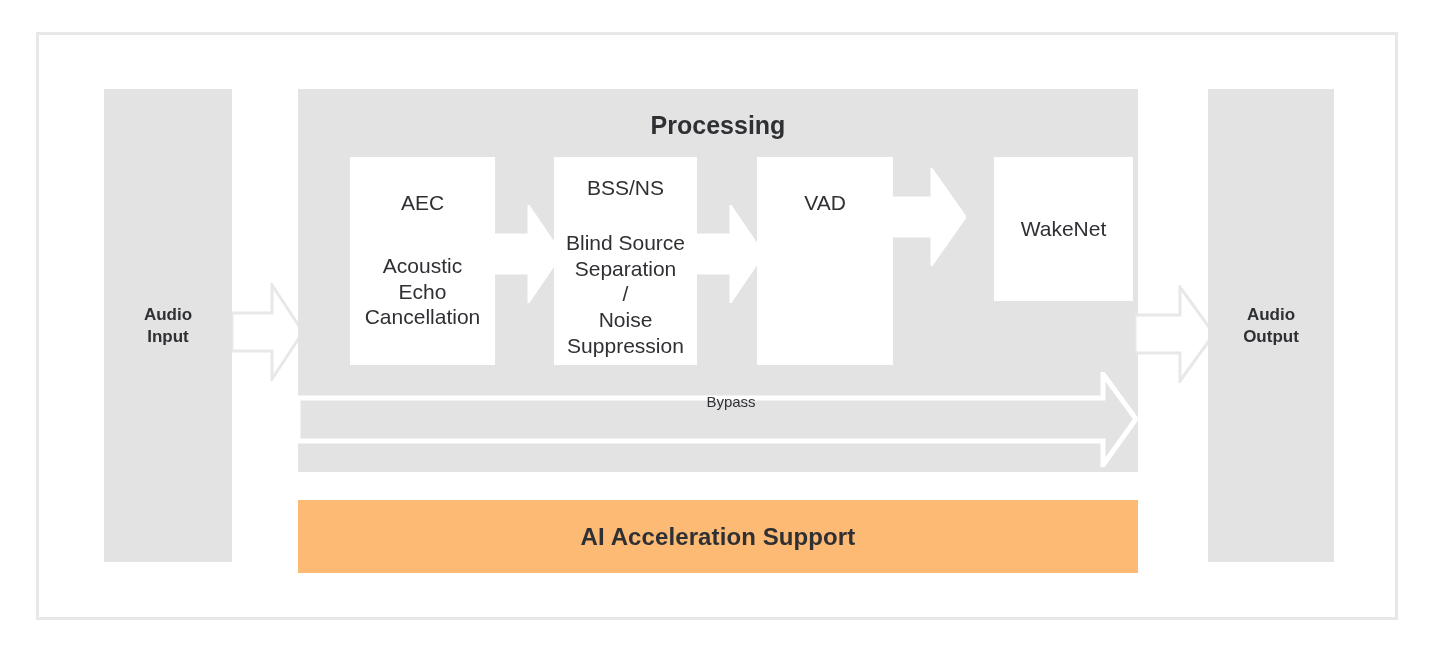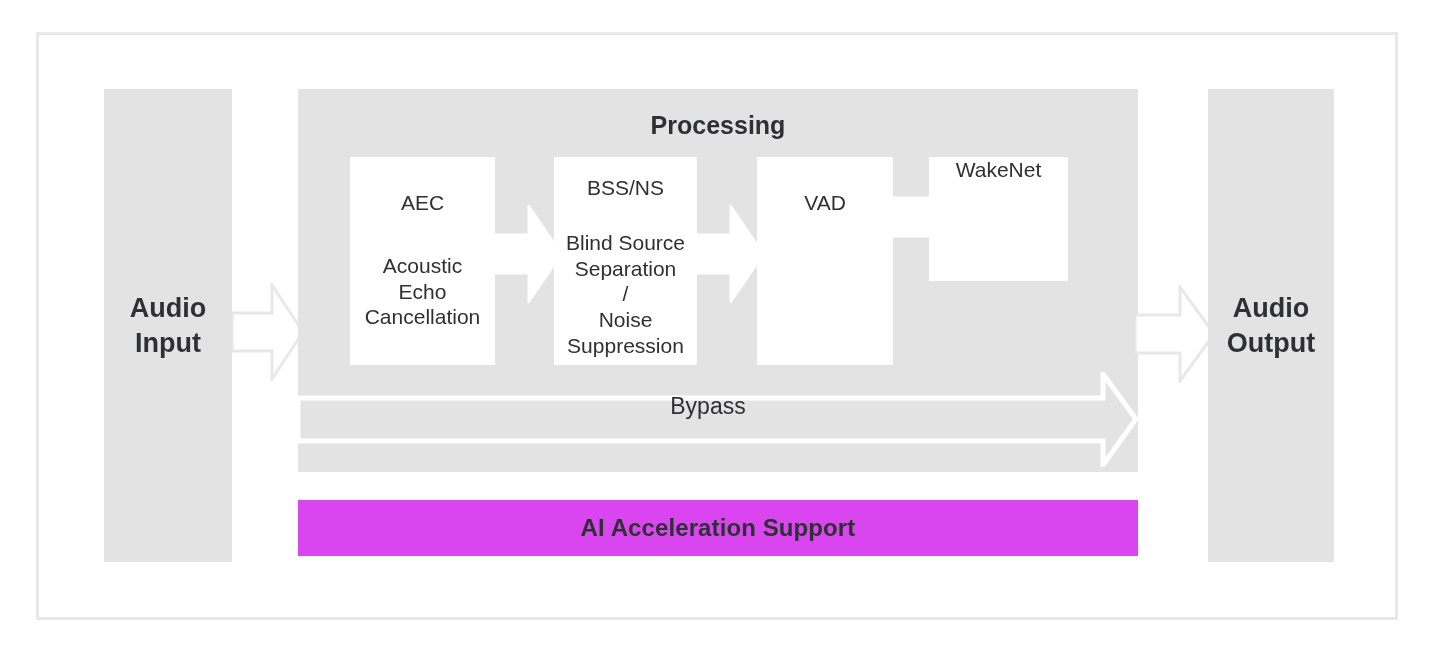--- a/index.html
+++ b/index.html
@@ -52,21 +52,21 @@
     width: 126px;
     height: 473px;
   }
   .endpoint-label {
     position: absolute;
     left: 0;
     right: 0;
     top: 50%;
     transform: translateY(-50%);
     text-align: center;
-    font-size: 27px;
+    font-size: 17px;
     font-weight: bold;
     color: #2e3033;
     line-height: 1.3;
     white-space: pre-line;
   }
 
   
   #processing-panel {
     left: 298px;
     top: 89px;
@@ -105,22 +105,22 @@
     color: #2e3033;
     text-align: center;
     line-height: 1.22;
     white-space: pre-line;
   }
 
   
   #stage-aec   { left: 52px;  top: 68px;  width: 145px; height: 208px; }
   #stage-bssns { left: 256px; top: 68px;  width: 143px; height: 208px; }
   #stage-vad   { left: 459px; top: 68px;  width: 136px; height: 208px; align-items: center; }
-  #stage-wakenet { left: 631px; top: 68px; width: 139px; height: 124px;
-                   justify-content: flex-start; }
+  #stage-wakenet { left: 696px; top: 68px; width: 139px; height: 144px;
+                   justify-content: center; }
 
   #stage-aec .stage-abbr   { margin-top: 33px; }
   #stage-aec .stage-full   { margin-top: 38px; }
   #stage-bssns .stage-abbr { margin-top: 18px; }
   #stage-bssns .stage-full { margin-top: 30px; }
   #stage-vad .stage-abbr   { margin-top: 33px; }
   #stage-vad .stage-full   { margin-top: 38px; }
   #stage-wakenet .stage-abbr { margin-top: 0; }
 
   
@@ -143,37 +143,37 @@
 
   
   #arrow-bypass {
     left: 298px;
     top: 372px;
     width: 840px;
     height: 95px;
   }
   #bypass-label {
     position: absolute;
-    left: 288px;
+    left: 311px;
     top: 393px;
     width: 840px;
     text-align: center;
-    font-size: 23px;
+    font-size: 15px;
     color: #2e3033;
     pointer-events: none;
   }
 
   
   #ai-accel-bar {
     position: absolute;
     left: 298px;
     top: 500px;
     width: 840px;
-    height: 56px;
-    background: #d946ef;
+    height: 73px;
+    background: #fdba74;
     display: flex;
     align-items: center;
     justify-content: center;
   }
   #ai-accel-label {
     font-size: 24px;
     font-weight: bold;
     color: #2e3033;
     letter-spacing: 0.1px;
   }

